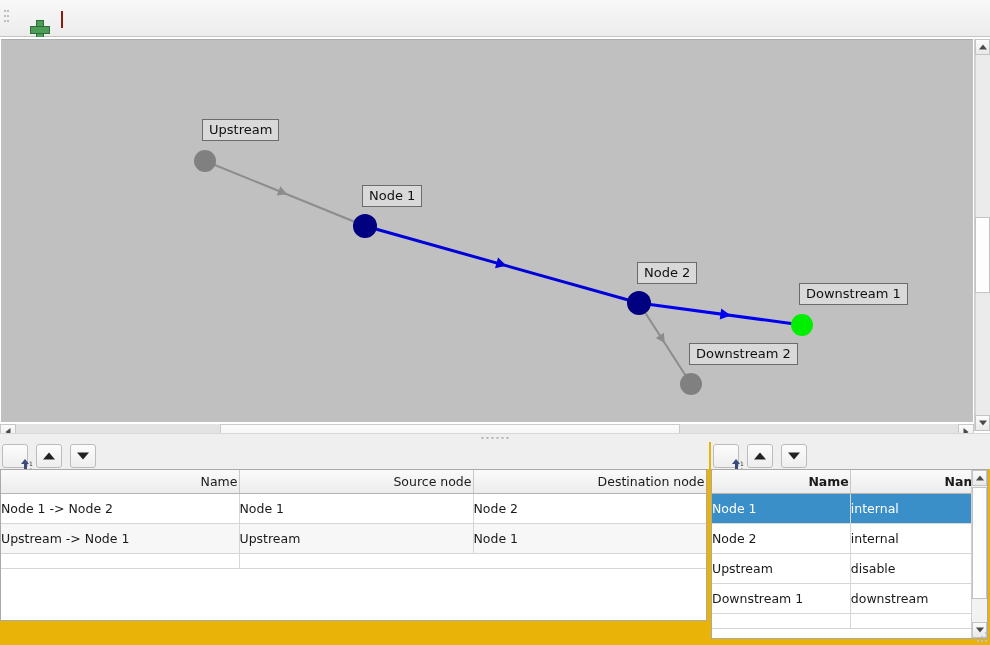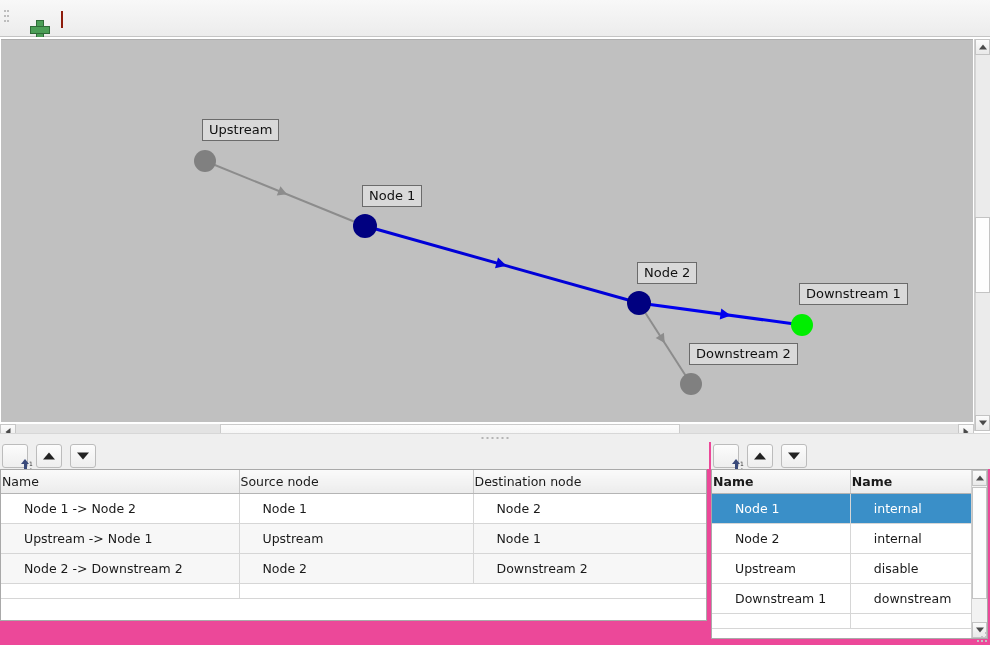--- a/index.html
+++ b/index.html
@@ -10,21 +10,21 @@
     font-family: "DejaVu Sans", "Liberation Sans", sans-serif;
     font-size: 12px;
     background: #efefef;
     color: #1a1a1a;
   }
 
   #app {
     position: relative;
     width: 990px;
     height: 645px;
-    background: #ec4899;
+    background: #eab308;
   }
 
   
   .toolbar {
     position: absolute;
     left: 0; top: 0;
     width: 990px; height: 37px;
     background: linear-gradient(to bottom, #f8f8f8 0%, #ececec 100%);
     border-bottom: 1px solid #c4c4c4;
   }
@@ -271,28 +271,28 @@
     table-layout: fixed;
   }
   table.grid th {
     background: linear-gradient(to bottom, #fafafa 0%, #ececec 100%);
     border-right: 1px solid #c8c8c8;
     border-bottom: 1px solid #b4b4b4;
     font-weight: normal;
     font-size: 12.5px;
     height: 23px;
     color: #1a1a1a;
-    text-align: left;
+    text-align: right;
   }
   .pane-right table.grid th { font-weight: bold; }
   table.grid td {
     border-right: 1px solid #d6d6d6;
     border-bottom: 1px solid #d6d6d6;
     height: 30px;
-    padding: 0 23px;
+    padding: 0 0;
     font-size: 12.5px;
     color: #1a1a1a;
     white-space: nowrap;
     overflow: hidden;
   }
   table.grid tr.alt td { background: #f7f7f7; }
   table.grid tr.sel td { background: #3a8fc8; color: #ffffff; }
   table.grid tr.empty td { height: 15px; border-right: none; }
   table.grid tr.empty td:first-child { border-right: 1px solid #d6d6d6; }
 
@@ -446,25 +446,20 @@
             <tr class="">
               <td>Node 1 -&gt; Node 2</td>
               <td>Node 1</td>
               <td>Node 2</td>
             </tr>
             <tr class="alt">
               <td>Upstream -&gt; Node 1</td>
               <td>Upstream</td>
               <td>Node 1</td>
             </tr>
-            <tr class="alt">
-              <td>Node 2 -&gt; Downstream 2</td>
-              <td>Node 2</td>
-              <td>Downstream 2</td>
-            </tr>
             <tr class="empty">
               <td></td>
               <td></td>
               <td></td>
             </tr>
           </tbody>
       </table>
     </div>
   </div>
 

